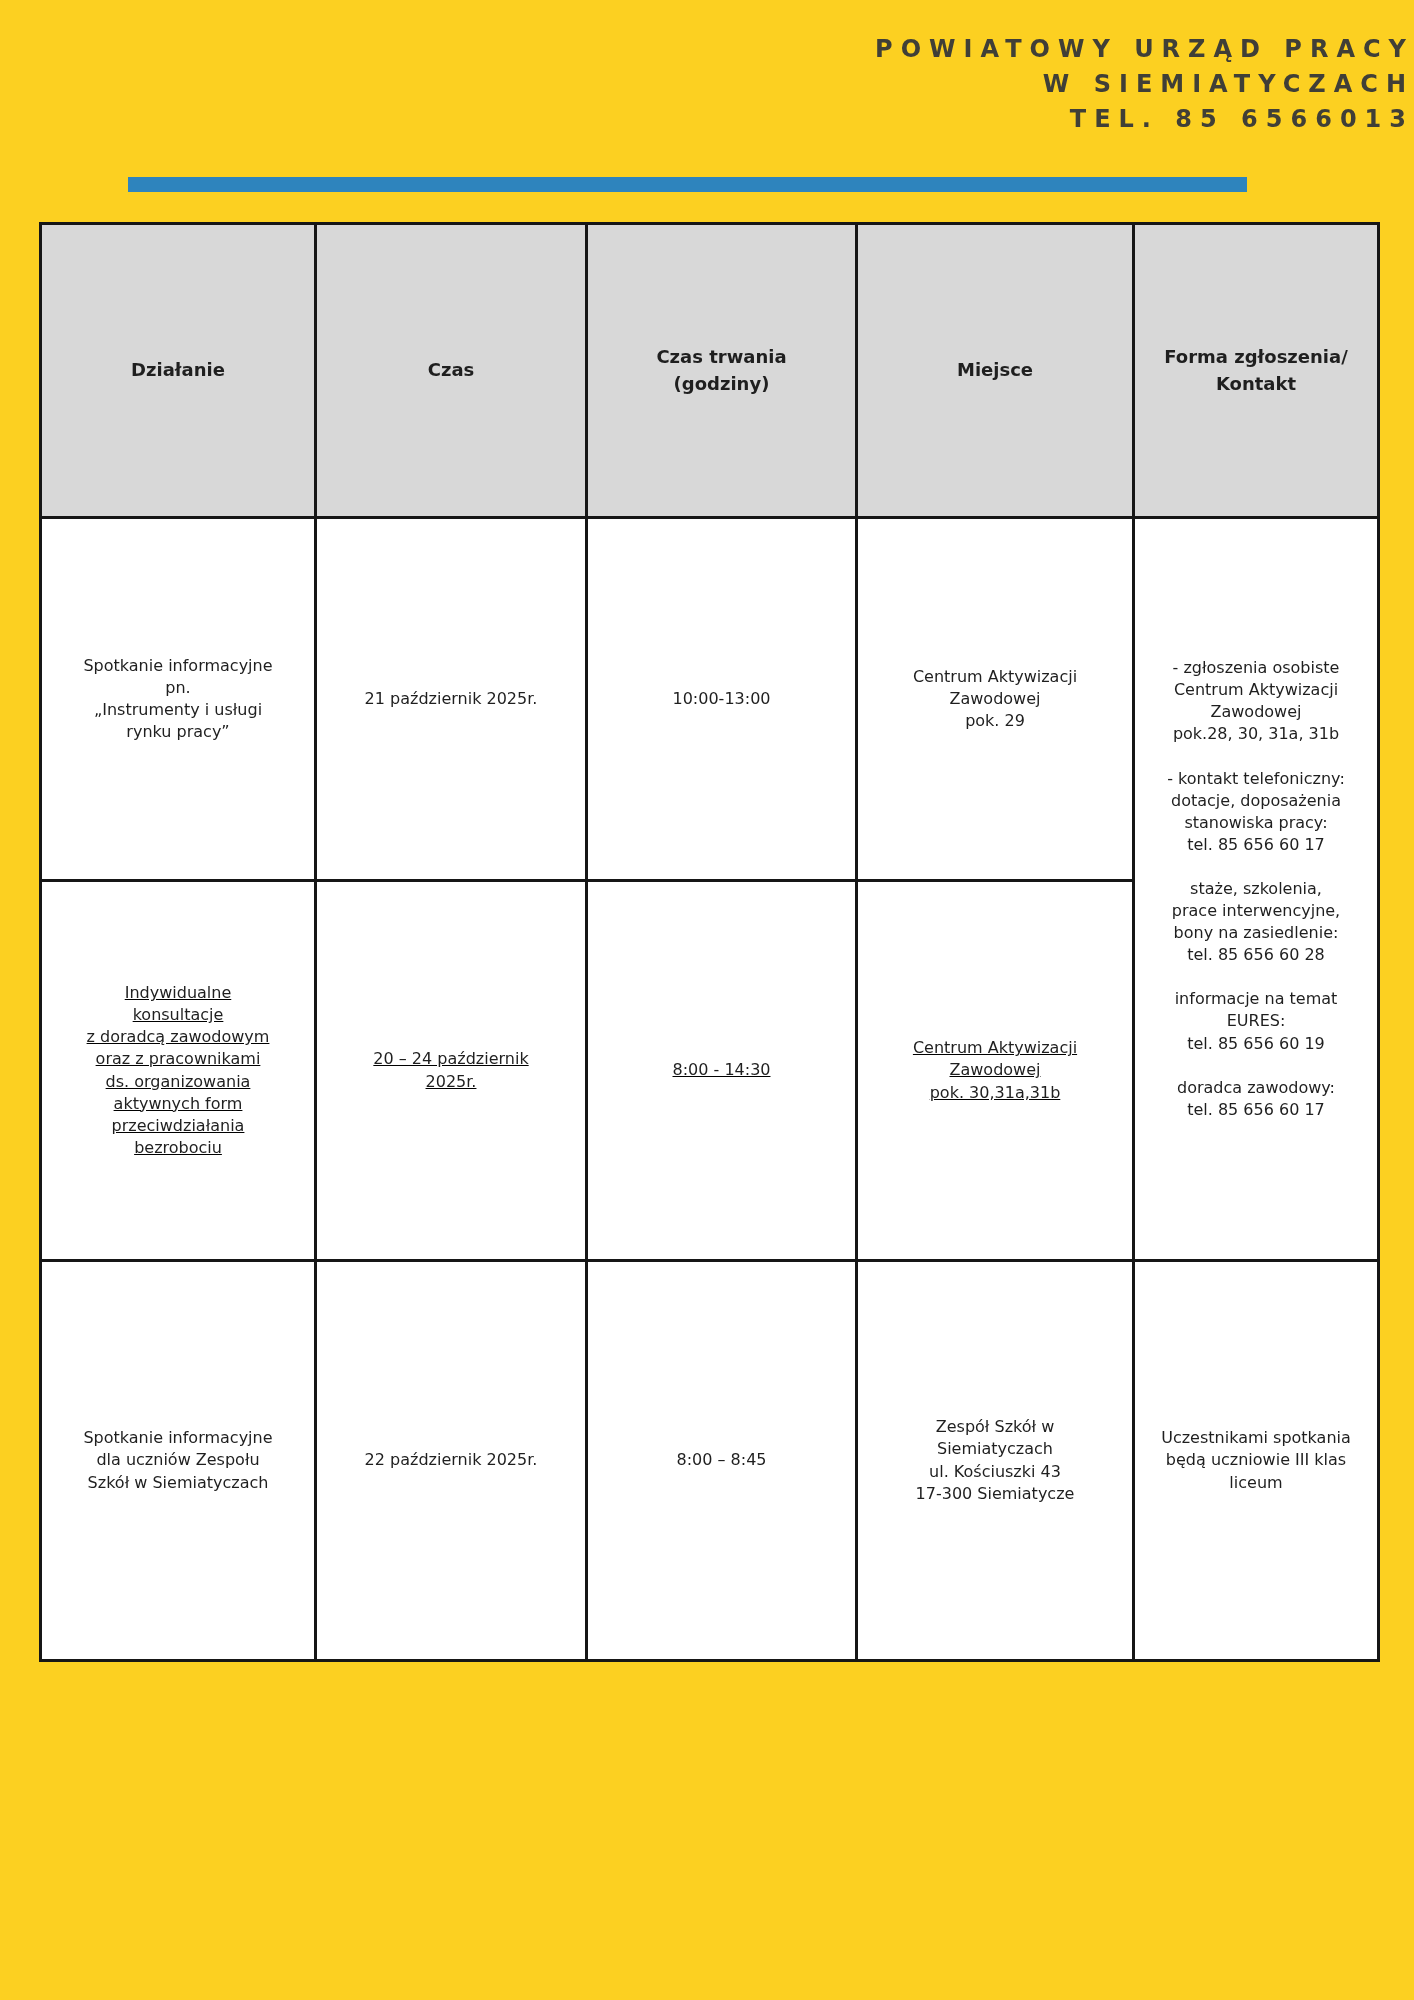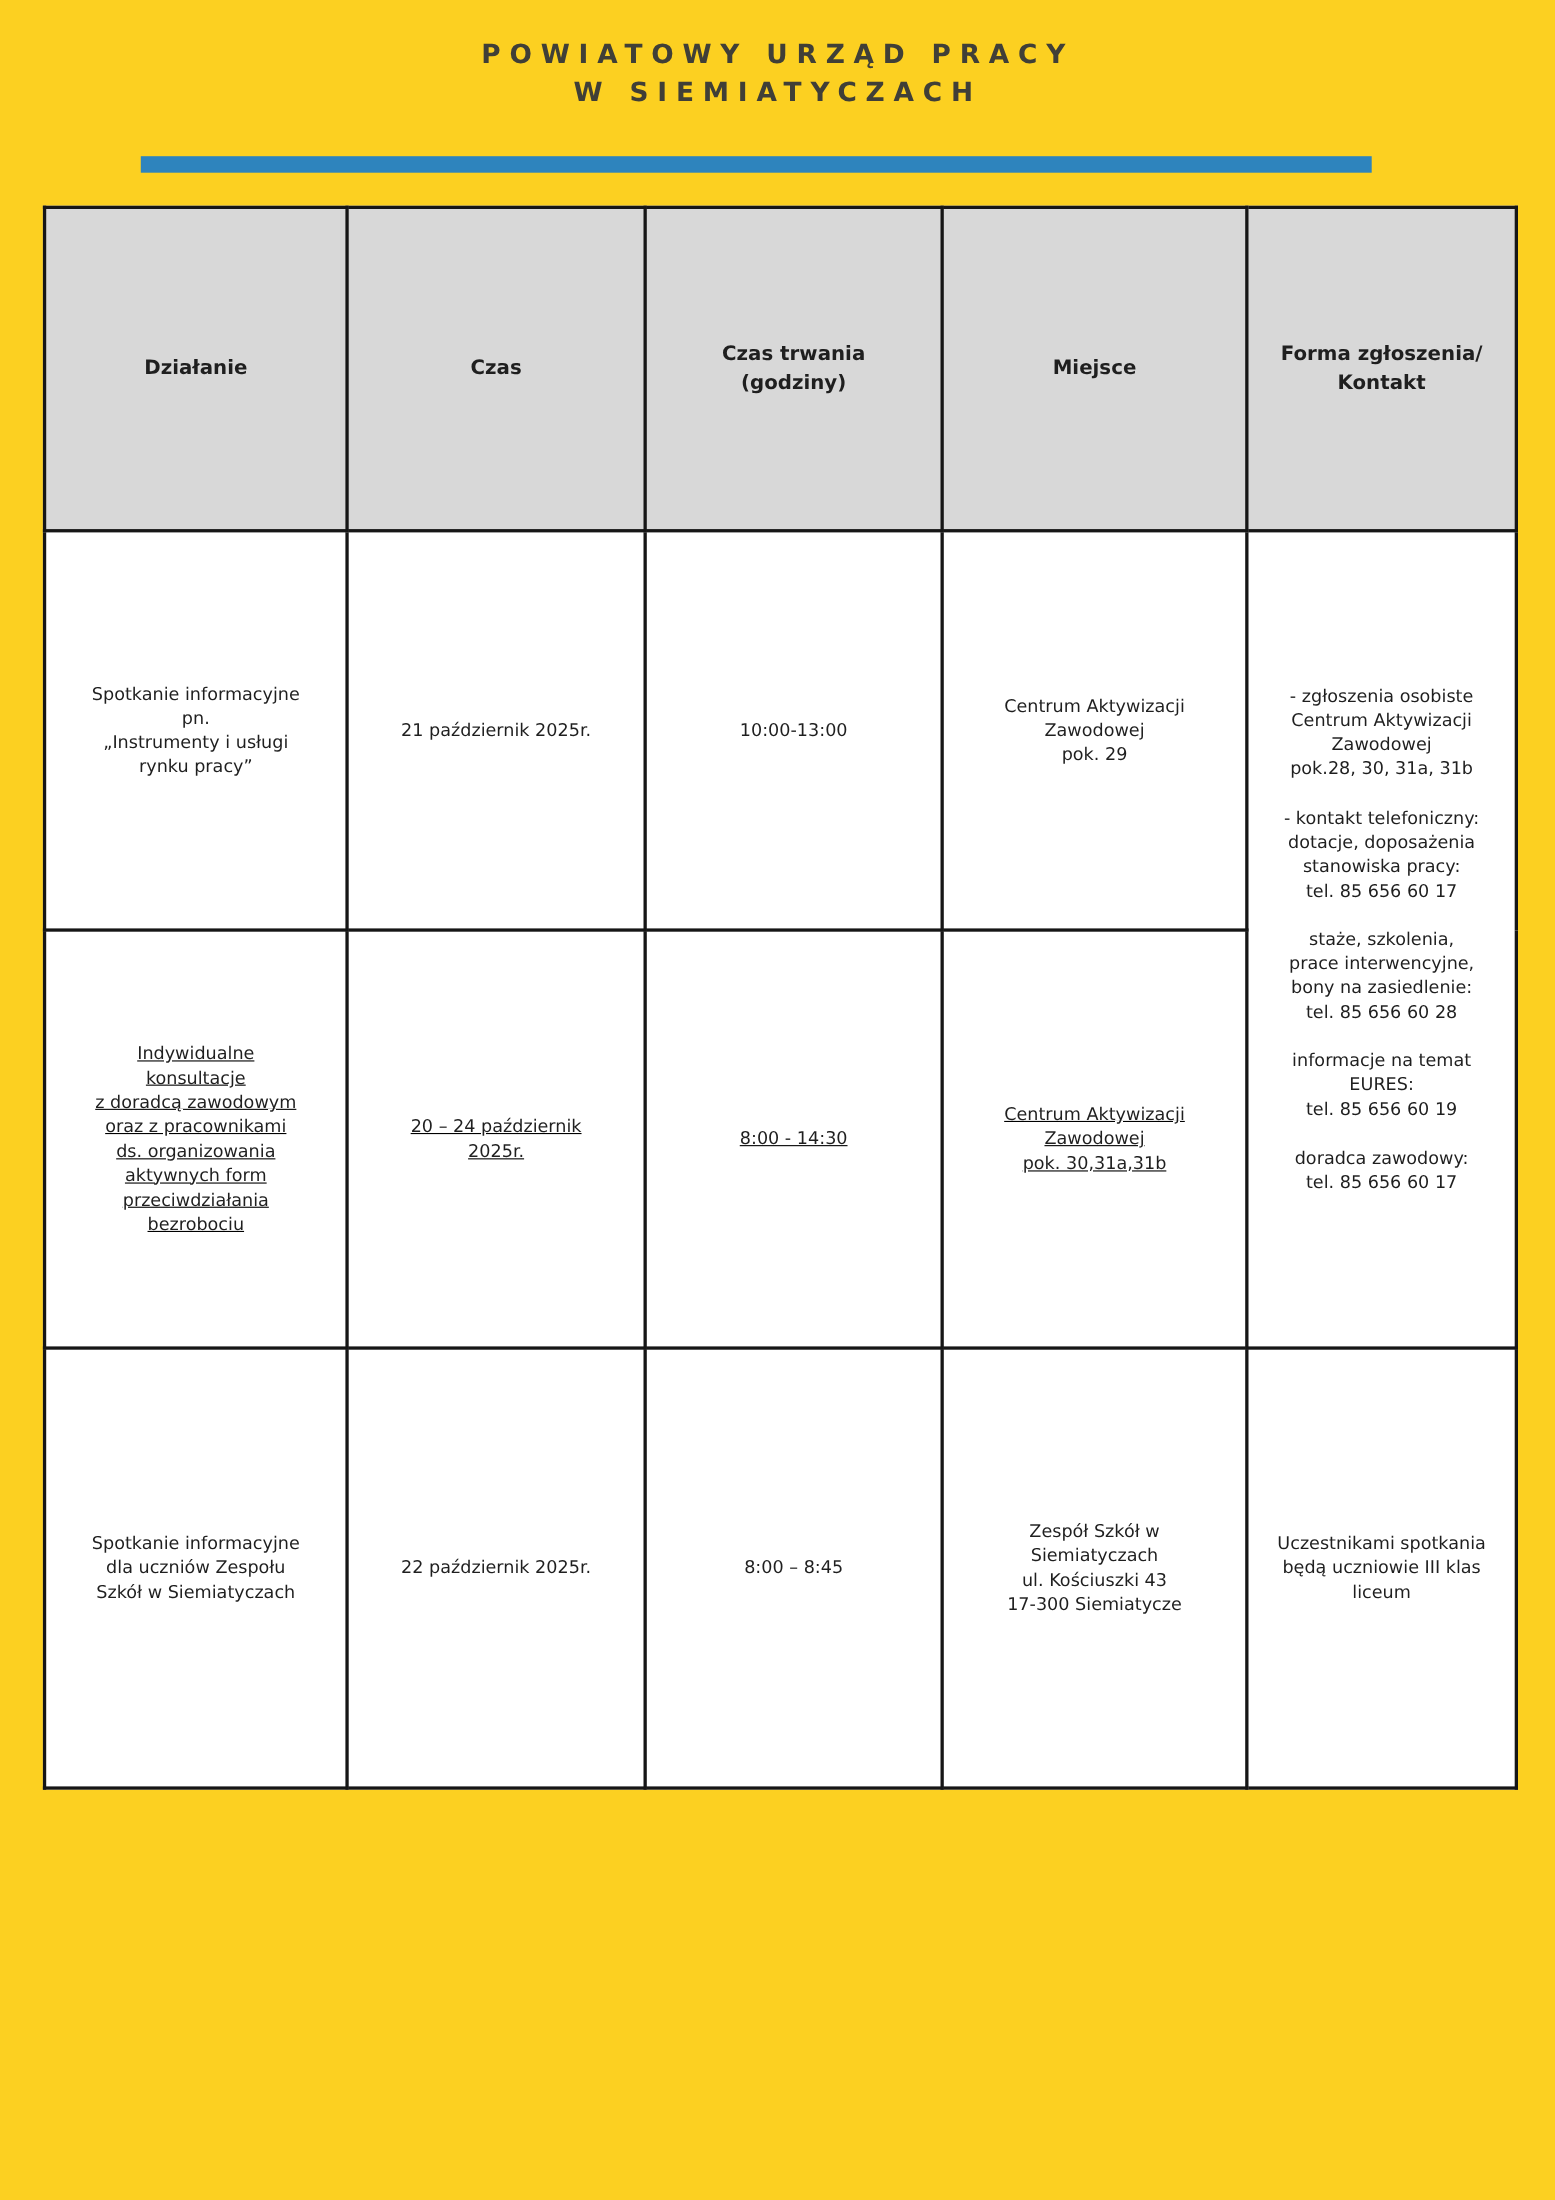--- a/index.html
+++ b/index.html
@@ -5,21 +5,21 @@
   html, body { margin: 0; padding: 0; }
   body {
     width: 1414px;
     height: 2000px;
     background: var(--page-bg, #fcd021);
     font-family: "DejaVu Sans", sans-serif;
     position: relative;
   }
   .header {
     padding-top: 32px;
-    text-align: center;
+    text-align: right;
   }
   .header-line {
     font-size: 24px;
     font-weight: 700;
     letter-spacing: 8px;
     line-height: 35px;
     color: var(--header-text, #403f37);
     white-space: nowrap;
   }
   .underline-bar {
@@ -62,20 +62,21 @@
   tr.body-row-3 { height: 400px; }
 </style>
 </head>
 <body>
 
 <div class="page">
 
   <div class="header">
     <div class="header-line">POWIATOWY URZĄD PRACY</div>
     <div class="header-line">W SIEMIATYCZACH</div>
+    <div class="header-line">TEL. 85 6566013</div>
   </div>
 
   <div class="underline-bar"></div>
 
   <table class="schedule">
     <colgroup>
       <col style="width:275px">
       <col style="width:271px">
       <col style="width:270px">
       <col style="width:277px">

